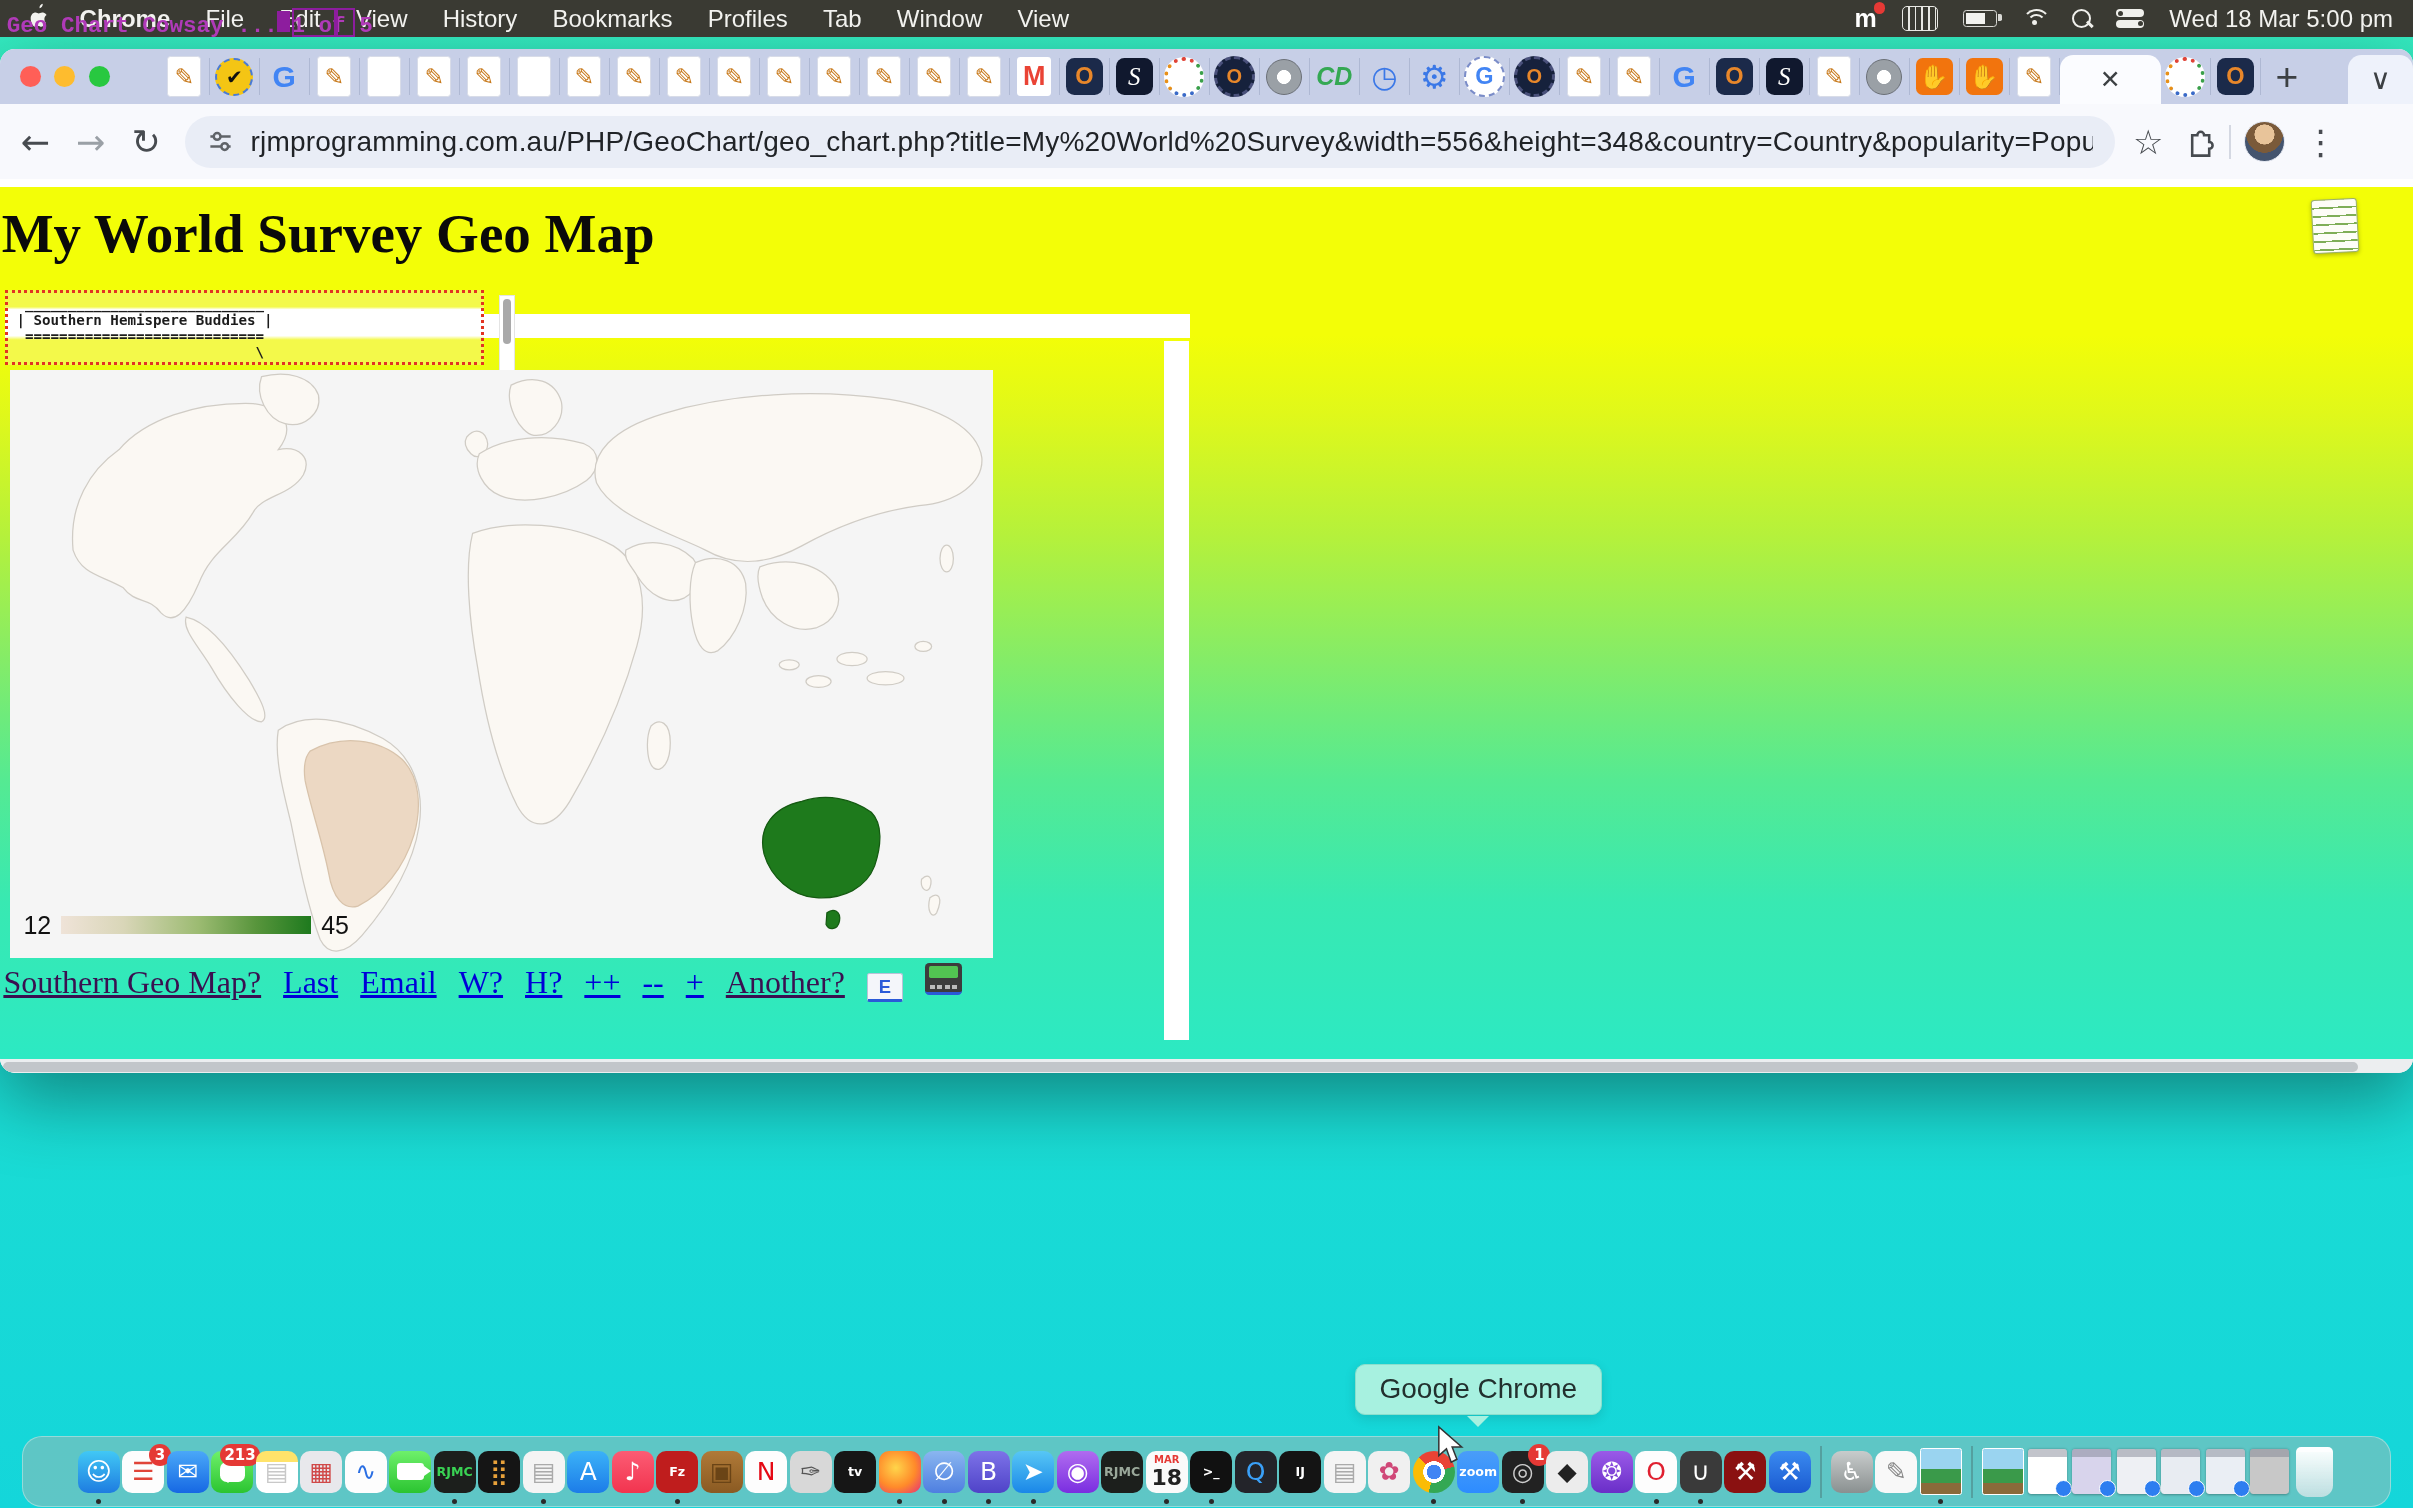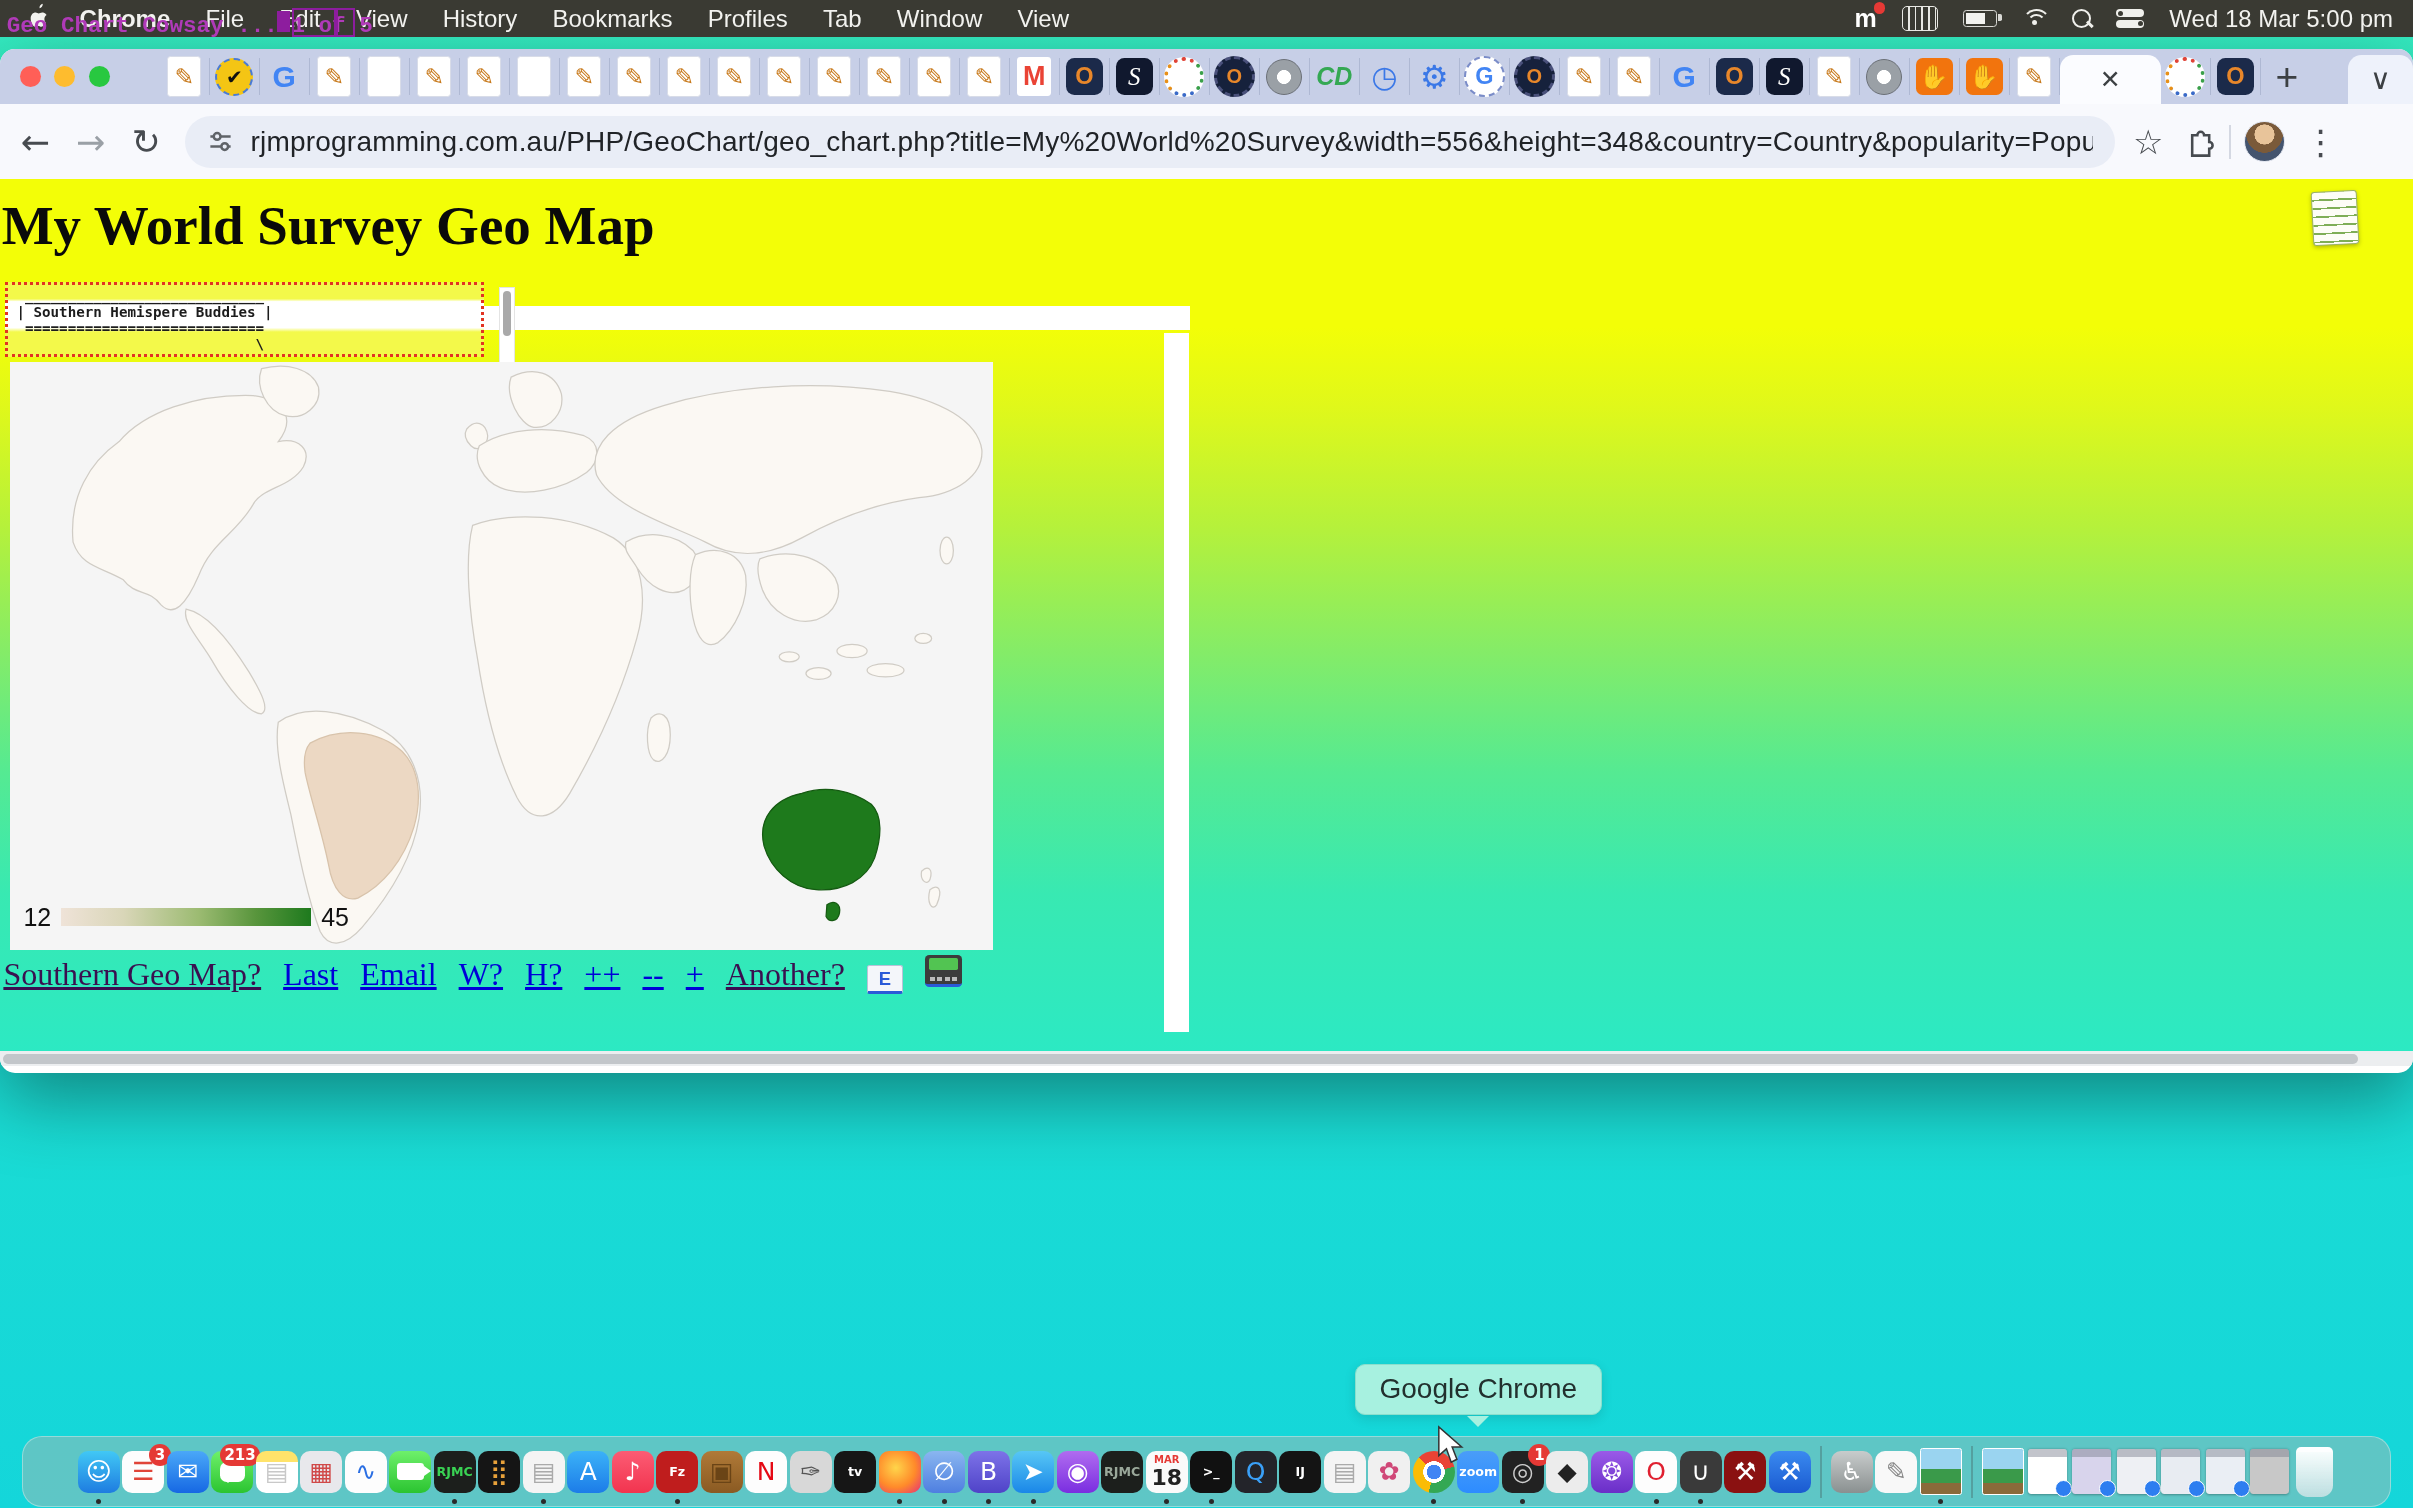--- a/index.html
+++ b/index.html
@@ -73,21 +73,21 @@
   .navbtn{width:47px;text-align:center;font-size:35px;color:#474b50;font-family:"DejaVu Sans",sans-serif;}
   .navbtn.fwd{color:#9aa0a6;}
   #omnibox{width:1886px;height:52px;background:#e9edf6;border-radius:26px;display:flex;align-items:center;padding:0 22px;gap:17px;margin-left:6.7px;}
   .tune{flex:0 0 auto;}
   #url{font-size:28px;color:#202327;white-space:nowrap;overflow:hidden;letter-spacing:0.2px;}
   .tb-ic{font-size:34px;color:#474b50;padding:0 10px;font-family:"DejaVu Sans",sans-serif;}
   .tb-div{width:1.7px;height:34px;background:#d4d8e2;margin:0 5px;}
   #avatar{width:39px;height:39px;border-radius:50%;background:radial-gradient(circle at 50% 32%,#e8c49a 0 30%,#7a5a3a 31% 55%,#44546e 56%);border:1.7px solid #e0e4ee;}
   
   #page{position:relative;height:872px;overflow:hidden;
-    background:linear-gradient(180deg,#f3fe07 0%,#f3fe07 17%,#e0f81a 26%,#b5f13b 40%,#85ec67 54%,#55ea92 68%,#38e9b2 82%,#2ce9c3 100%);}
+    background:linear-gradient(180deg,#f3fe07 0%,#f3fe07 17%,#e0f81a 26%,#b5f13b 40%,#85ec67 54%,#55ea92 68%,#38e9b2 82%,#2ce9c3 100%);margin-top:8px;}
   #page-title{position:absolute;left:1.7px;top:15px;font-family:"Liberation Serif",serif;font-weight:bold;font-size:55px;color:#0a0a0a;}
   #notepad{position:absolute;right:55px;top:11.7px;width:44px;height:52px;background:#fdfdf6;border:1.7px solid #9ab06a;border-radius:3.4px;
     background-image:repeating-linear-gradient(180deg,transparent 0 6.7px,#7fae57 6.7px 8.4px);box-shadow:0 1.7px 4.2px rgba(0,0,0,.25);transform:rotate(-3deg);}
   #white-band{position:absolute;left:13.4px;top:127px;width:1177px;height:23.5px;background:#fff;}
   #cowsay{position:absolute;left:5px;top:103px;width:479px;height:75px;border:3.4px dotted #e23322;
     background:linear-gradient(180deg,#f3f94a 0%,#f3f94a 20%,#ffffff 24%,#ffffff 62%,#f3f94a 68%,#f3f94a 100%);
     padding:3.4px 0 0 8.4px;box-sizing:border-box;overflow:hidden;}
   #cowsay pre{margin:0;font-family:"DejaVu Sans Mono",monospace;font-size:14.2px;line-height:16px;color:#1c1c1c;font-weight:bold;}
   #cow-sb{position:absolute;left:499px;top:108px;width:14.2px;height:74px;background:#fff;border:0.8px solid #e4e4e4;}
   #cow-sb i{display:block;width:7.5px;height:45px;margin:2.5px auto 0;background:#a9a9a9;border-radius:4.2px;}

